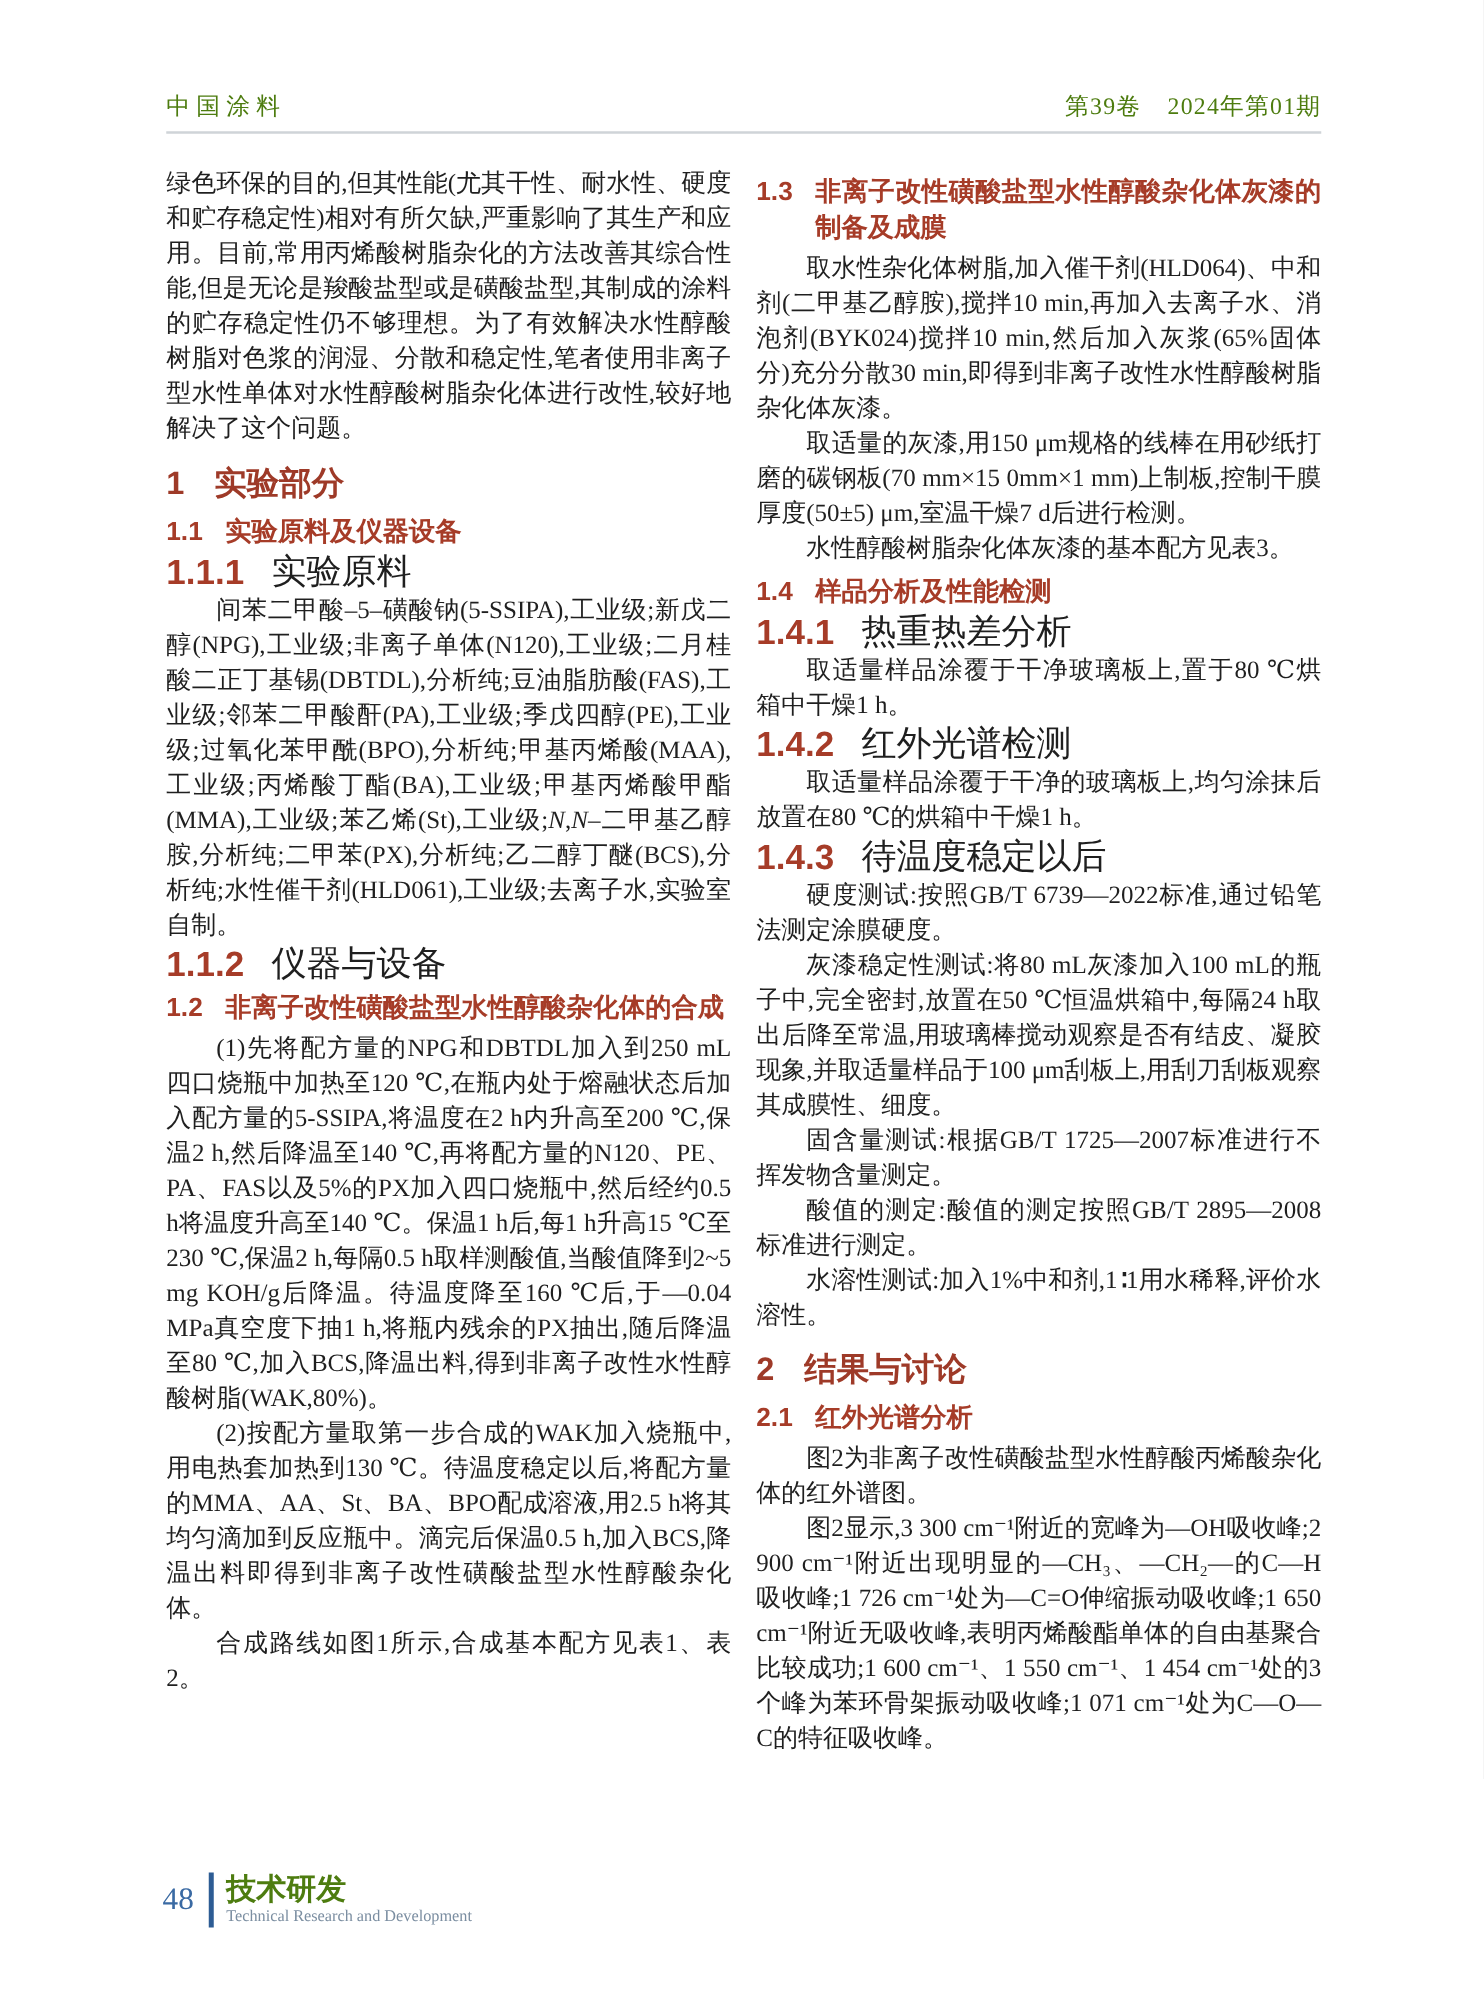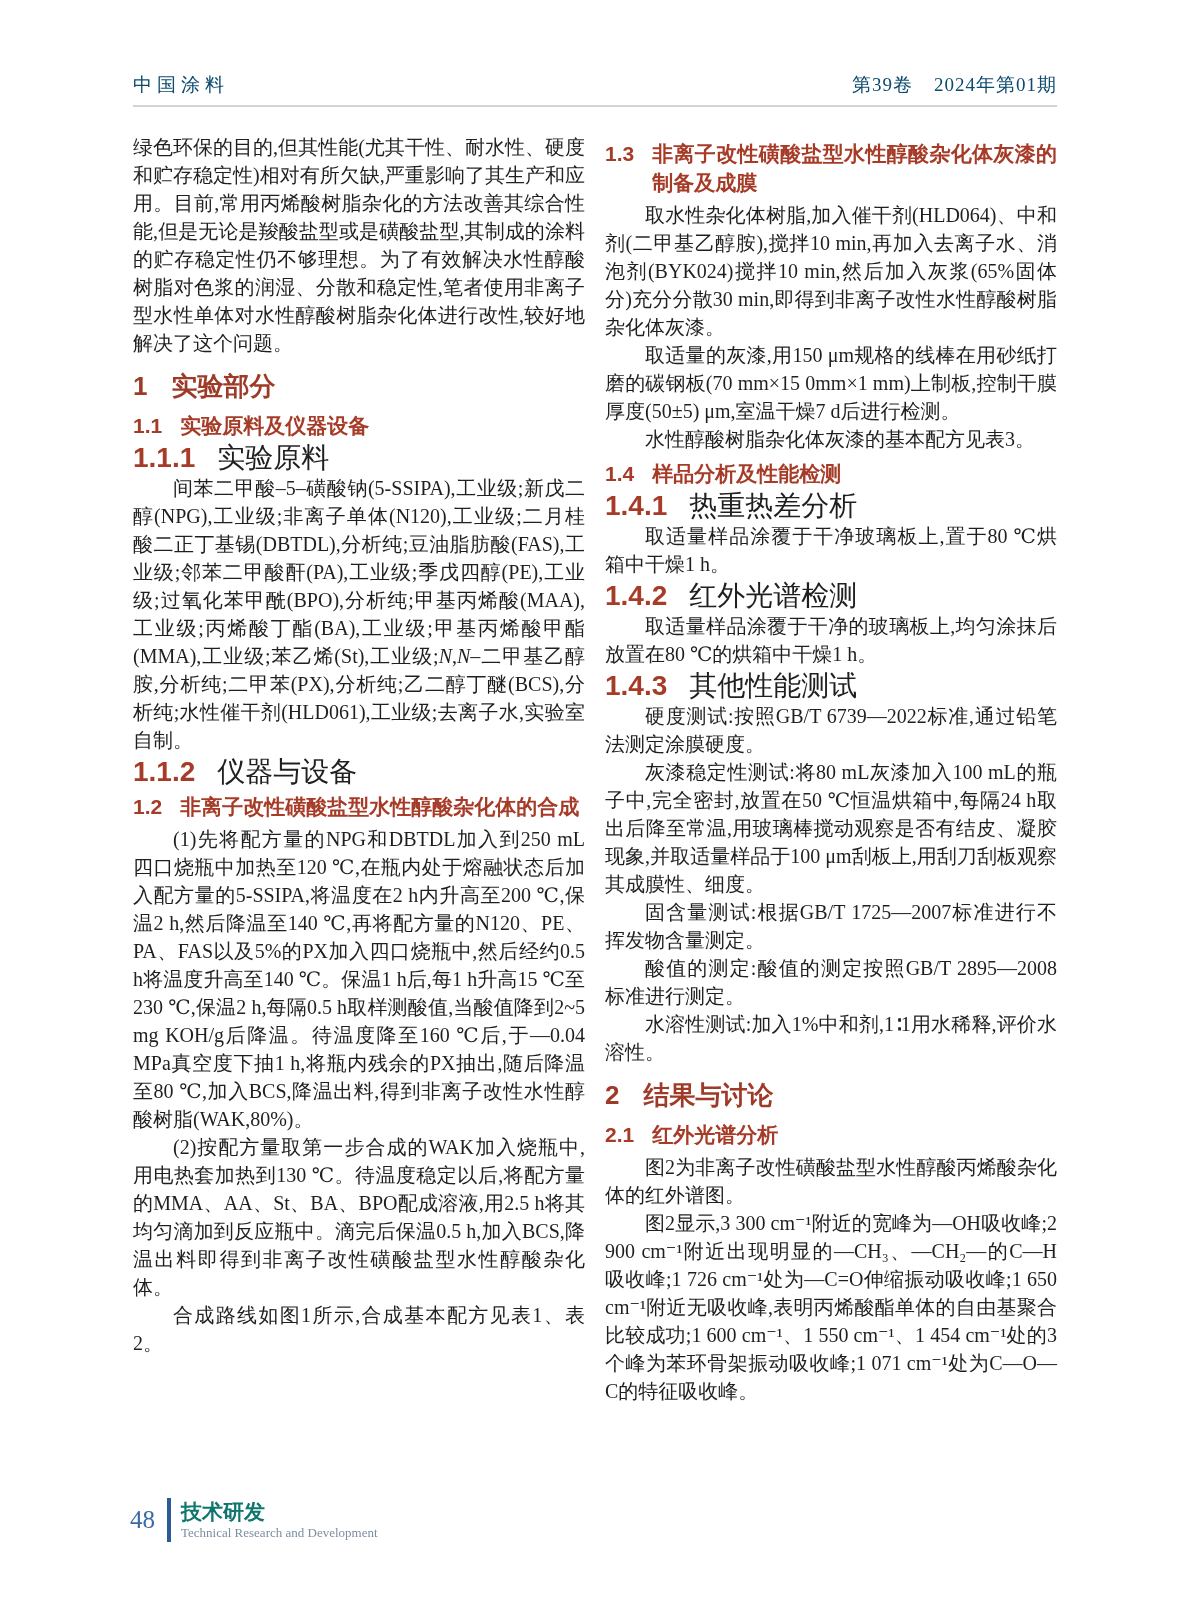--- a/index.html
+++ b/index.html
@@ -7,21 +7,21 @@
     position:relative; width:1187px; height:1600px; margin:0 auto;
     background:#ffffff; overflow:hidden;
     font-family:"Liberation Serif","DejaVu Serif",serif;
     color:#1f1f1f;
   }
   
   .page-header {
     position:absolute; left:133px; top:72px; width:924px;
     display:flex; justify-content:space-between; align-items:flex-end;
     padding-bottom:7px; border-bottom:2px solid #cfd4d8;
-    font-size:19px; color:#0c4a6e;
+    font-size:19px; color:#4d7c0f;
   }
   .journal-name { letter-spacing:5px; }
   .issue-info { letter-spacing:1px; }
   
   .col { position:absolute; top:133px; width:452px; }
   .col-left  { left:133px; }
   .col-right { left:605px; }
   .para {
     margin:0; font-size:20px; line-height:28px;
     text-align:justify; text-justify:inter-character;
@@ -50,21 +50,21 @@
   
   .page-footer {
     position:absolute; left:130px; top:1498px;
     display:flex; align-items:center;
   }
   .page-number {
     font-size:25px; color:#3a6aa3; margin-right:12px; line-height:44px;font-family:Liberation Serif, serif;
   }
   .footer-bar { width:4px; height:44px; background:#2d5c94; margin-right:10px; }
   .footer-section-cn {
-    font-size:21px; font-weight:bold; color:#0f766e; line-height:25px;
+    font-size:24px; font-weight:bold; color:#4d7c0f; line-height:25px;
     font-family:"Liberation Sans","DejaVu Sans",sans-serif;
   }
   .footer-section-en { font-size:13px; color:#7b8ea1; line-height:17px; }
 </style>
 </head>
 <body>
 
 <div class="page">
 
   <div class="page-header">
@@ -116,21 +116,21 @@
         <span class="title">热重热差分析</span>
       </div>
       <p class="para indent">取适量样品涂覆于干净玻璃板上,置于80 ℃烘箱中干燥1 h。</p>
       <div class="h3">
         <span class="num">1.4.2</span>
         <span class="title">红外光谱检测</span>
       </div>
       <p class="para indent">取适量样品涂覆于干净的玻璃板上,均匀涂抹后放置在80 ℃的烘箱中干燥1 h。</p>
       <div class="h3">
         <span class="num">1.4.3</span>
-        <span class="title">其他性能测试</span>
+        <span class="title">待温度稳定以后</span>
       </div>
       <p class="para indent">硬度测试:按照GB/T 6739—2022标准,通过铅笔法测定涂膜硬度。</p>
       <p class="para indent">灰漆稳定性测试:将80 mL灰漆加入100 mL的瓶子中,完全密封,放置在50 ℃恒温烘箱中,每隔24 h取出后降至常温,用玻璃棒搅动观察是否有结皮、凝胶现象,并取适量样品于100 μm刮板上,用刮刀刮板观察其成膜性、细度。</p>
       <p class="para indent">固含量测试:根据GB/T 1725—2007标准进行不挥发物含量测定。</p>
       <p class="para indent">酸值的测定:酸值的测定按照GB/T 2895—2008标准进行测定。</p>
       <p class="para indent">水溶性测试:加入1%中和剂,1∶1用水稀释,评价水溶性。</p>
       <div class="h1">
         <span class="num">2</span>
         <span class="title">结果与讨论</span>
       </div>

